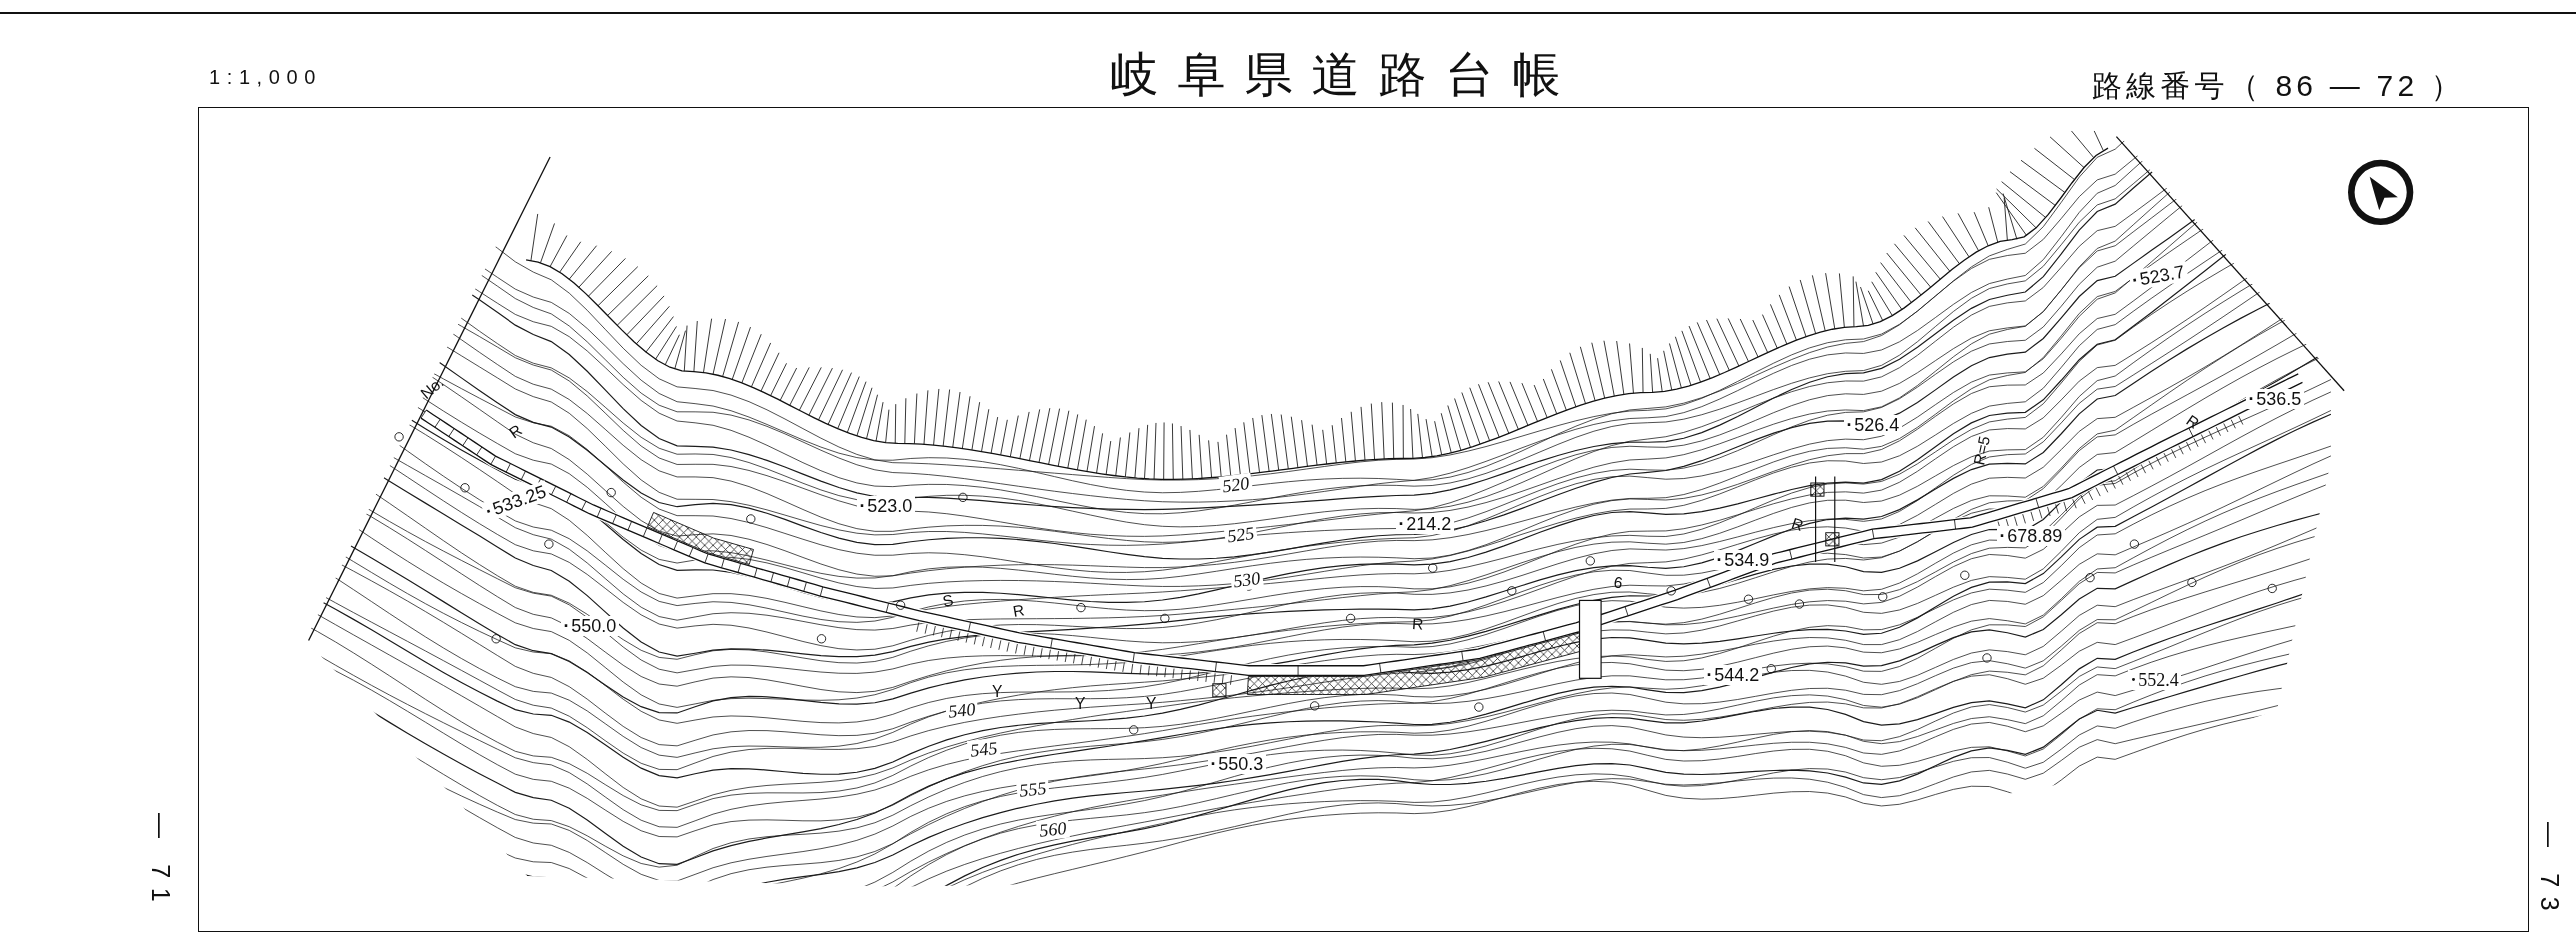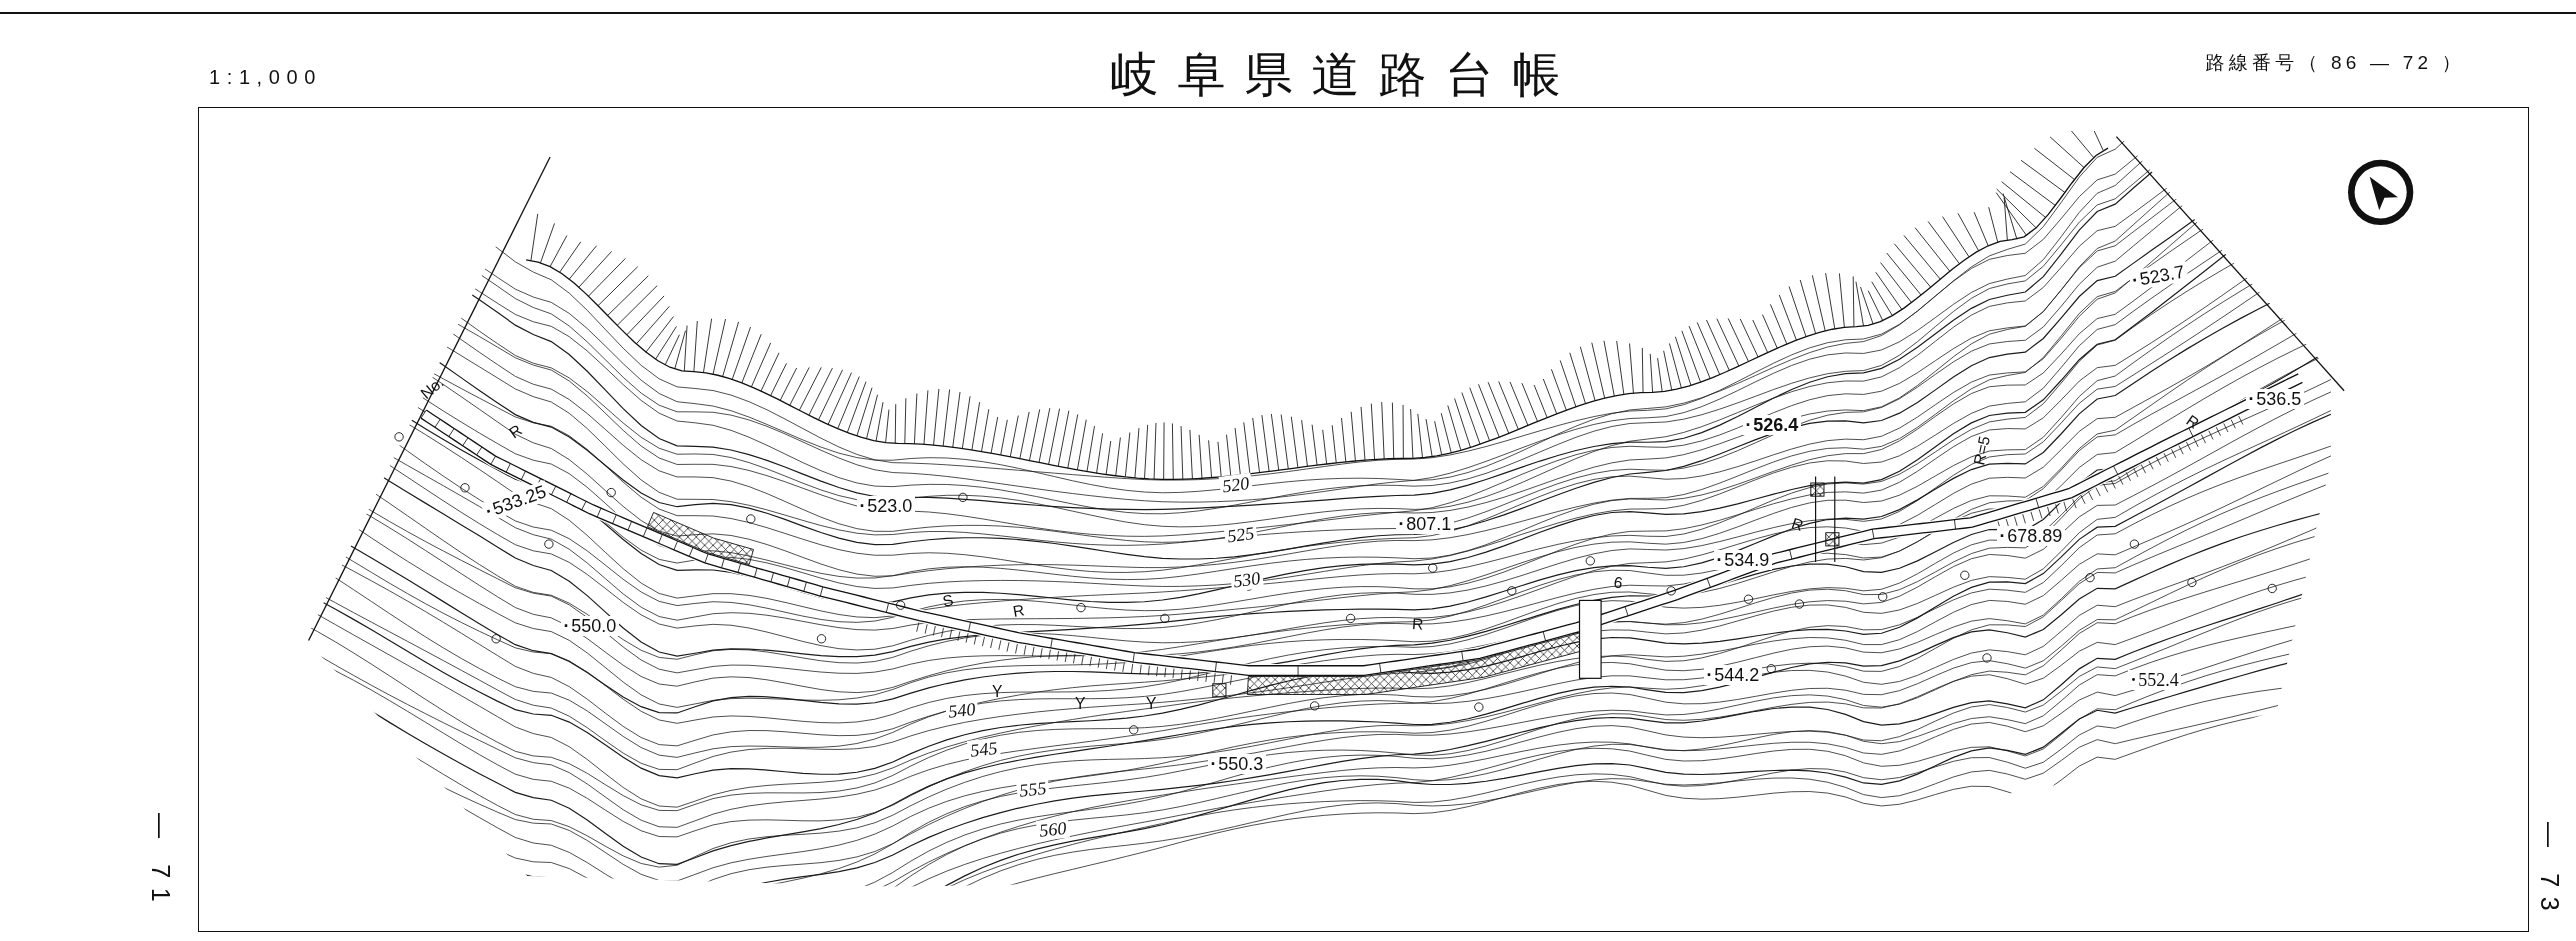--- a/index.html
+++ b/index.html
@@ -6,21 +6,21 @@
   html,body { background:#f4f4f2; }
   .page {
     position:relative; width:2576px; height:942px; background:#fff;
     font-family:"Liberation Sans","DejaVu Sans",sans-serif; color:#111;
     overflow:hidden;
   }
   .topline { position:absolute; left:0; top:12px; width:2576px; height:2.4px; background:#111; }
   .frame { position:absolute; left:198px; top:107px; width:2331px; height:825px; border:1.8px solid #111; }
   .hdr-scale { position:absolute; left:209px; top:66px; font-size:20px; letter-spacing:6.6px; white-space:nowrap; }
   .hdr-title { position:absolute; left:1345px; top:43px; transform:translateX(-50%); font-size:48px; letter-spacing:19px; white-space:nowrap; font-family:"Liberation Serif","DejaVu Serif",serif; }
-  .hdr-route { position:absolute; right:111px; top:50px; font-size:19px; letter-spacing:4.2px; white-space:nowrap; }
+  .hdr-route { position:absolute; right:111px; top:66px; font-size:30px; letter-spacing:4.2px; white-space:nowrap; }
   .vlabel { position:absolute; writing-mode:vertical-rl; font-size:25px; letter-spacing:9.6px; white-space:nowrap; }
   .vlabel.vleft  { left:145px; top:813px; }
   .vlabel.vright { left:2535px; top:822px; }
   #mapsvg  { position:absolute; left:0; top:0; }
   #labels  { position:absolute; left:0; top:0; width:2576px; height:942px; pointer-events:none; }
   .mlabel { position:absolute; font-size:18px; line-height:1; white-space:nowrap; background:#fff; padding:1.2px 2.4px; transform-origin:left center; }
   .mlabel.contour { font-style:italic; font-family:"Liberation Serif","DejaVu Serif",serif; }
   .mlabel.spot::before { content:"·"; font-weight:700; margin-right:1.8px; }
   .mlabel.annot { font-size:15.6px; background:transparent; padding:0; }
 </style>
@@ -428,24 +428,24 @@
       </g>
       <g transform="translate(3973,321)">
         <circle cx="0" cy="0" r="49" fill="#fff" stroke="#111" stroke-width="11"></circle>
         <polygon points="0,-32 19,23 0,11 -19,23" fill="#111" transform="rotate(-35)"></polygon>
       </g>
     </svg>
 
   <div id="labels">
       <span class="mlabel spot" style="left: 2130px; top: 271px; transform: rotate(-10deg);">523.7</span>
       <span class="mlabel spot" style="left: 2246px; top: 389px;">536.5</span>
-      <span class="mlabel spot" style="left: 1743px; top: 415px; font-weight: bold;">526.4</span>
+      <span class="mlabel spot" style="left: 1844px; top: 415px;">526.4</span>
       <span class="mlabel spot" style="left: 857px; top: 496px;">523.0</span>
       <span class="mlabel spot" style="left: 484px; top: 503px; transform: rotate(-20deg);">533.25</span>
-      <span class="mlabel spot" style="left: 1396px; top: 514px;">807.1</span>
+      <span class="mlabel spot" style="left: 1396px; top: 514px;">214.2</span>
       <span class="mlabel spot" style="left: 1997px; top: 526px;">678.89</span>
       <span class="mlabel spot" style="left: 1714px; top: 550px;">534.9</span>
       <span class="mlabel spot" style="left: 561px; top: 616px;">550.0</span>
       <span class="mlabel spot" style="left: 2128px; top: 670px; font-family: Liberation Serif, serif;">552.4</span>
       <span class="mlabel spot" style="left: 1704px; top: 665px;">544.2</span>
       <span class="mlabel spot" style="left: 1208px; top: 754px;">550.3</span>
       <span class="mlabel contour" style="left: 1220px; top: 477px; transform: rotate(-8deg);">520</span>
       <span class="mlabel contour" style="left: 1225px; top: 527px; transform: rotate(-8deg);">525</span>
       <span class="mlabel contour" style="left: 1231px; top: 572px; transform: rotate(-8deg);">530</span>
       <span class="mlabel contour" style="left: 946px; top: 702px; transform: rotate(-6deg);">540</span>

